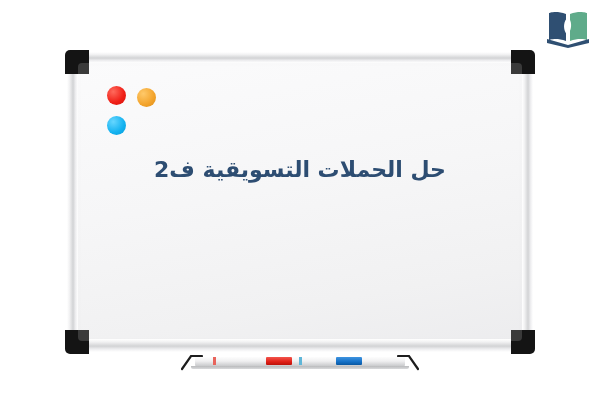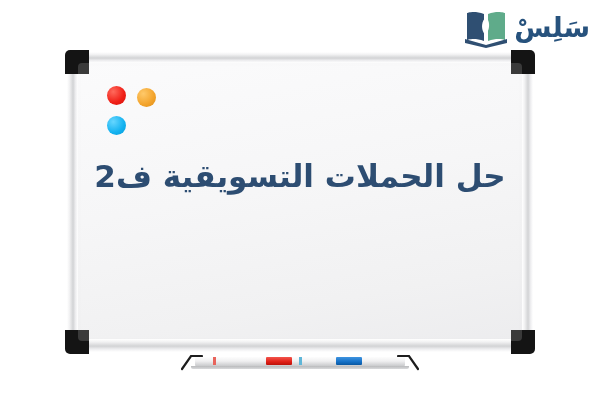--- a/index.html
+++ b/index.html
@@ -122,21 +122,21 @@
   .title-block {
     position: absolute;
     left: 20px;
     right: 20px;
     top: 96px;
     text-align: center;
     direction: rtl;
   }
   .title-line {
     font-family: "DejaVu Sans", "Liberation Sans", sans-serif;
-    font-size: 31px;
+    font-size: 22px;
     font-weight: 700;
     color: #2d4d72;
     line-height: 1.42;
     white-space: nowrap;
   }
 
   
   .tray {
     position: absolute;
     left: 50%;
@@ -186,21 +186,20 @@
     height: 8px;
     width: 3px;
   }
   .marker-tip.red  { left: 32px; background: #e8645c; }
   .marker-tip.blue { left: 118px; background: #5fb6d8; }
 </style>
 </head>
 <body>
 
 <div class="brand">
-  <span class="brand-text">سَلِسْ</span>
   <span class="brand-mark">
     <svg viewBox="0 0 44 40" width="44" height="40" aria-hidden="true">
 
       <path d="M3 5 C3 5 10 2 20 6 L20 33 C10 29 3 32 3 32 Z" fill="#2f4f72"></path>
 
       <path d="M41 5 C41 5 34 2 24 6 L24 33 C34 29 41 32 41 32 Z" fill="#5fab8a"></path>
 
       <path d="M22 9 C26 13 26 20 23 25 C22.2 26.3 21.6 27.4 21.4 28.6 C21.2 27.4 20.6 26.3 19.8 25 C17 20 17.5 13 22 9 Z" fill="#ffffff"></path>
       <path d="M21.8 20 L21.8 31" stroke="#ffffff" stroke-width="1.1" fill="none"></path>
 

